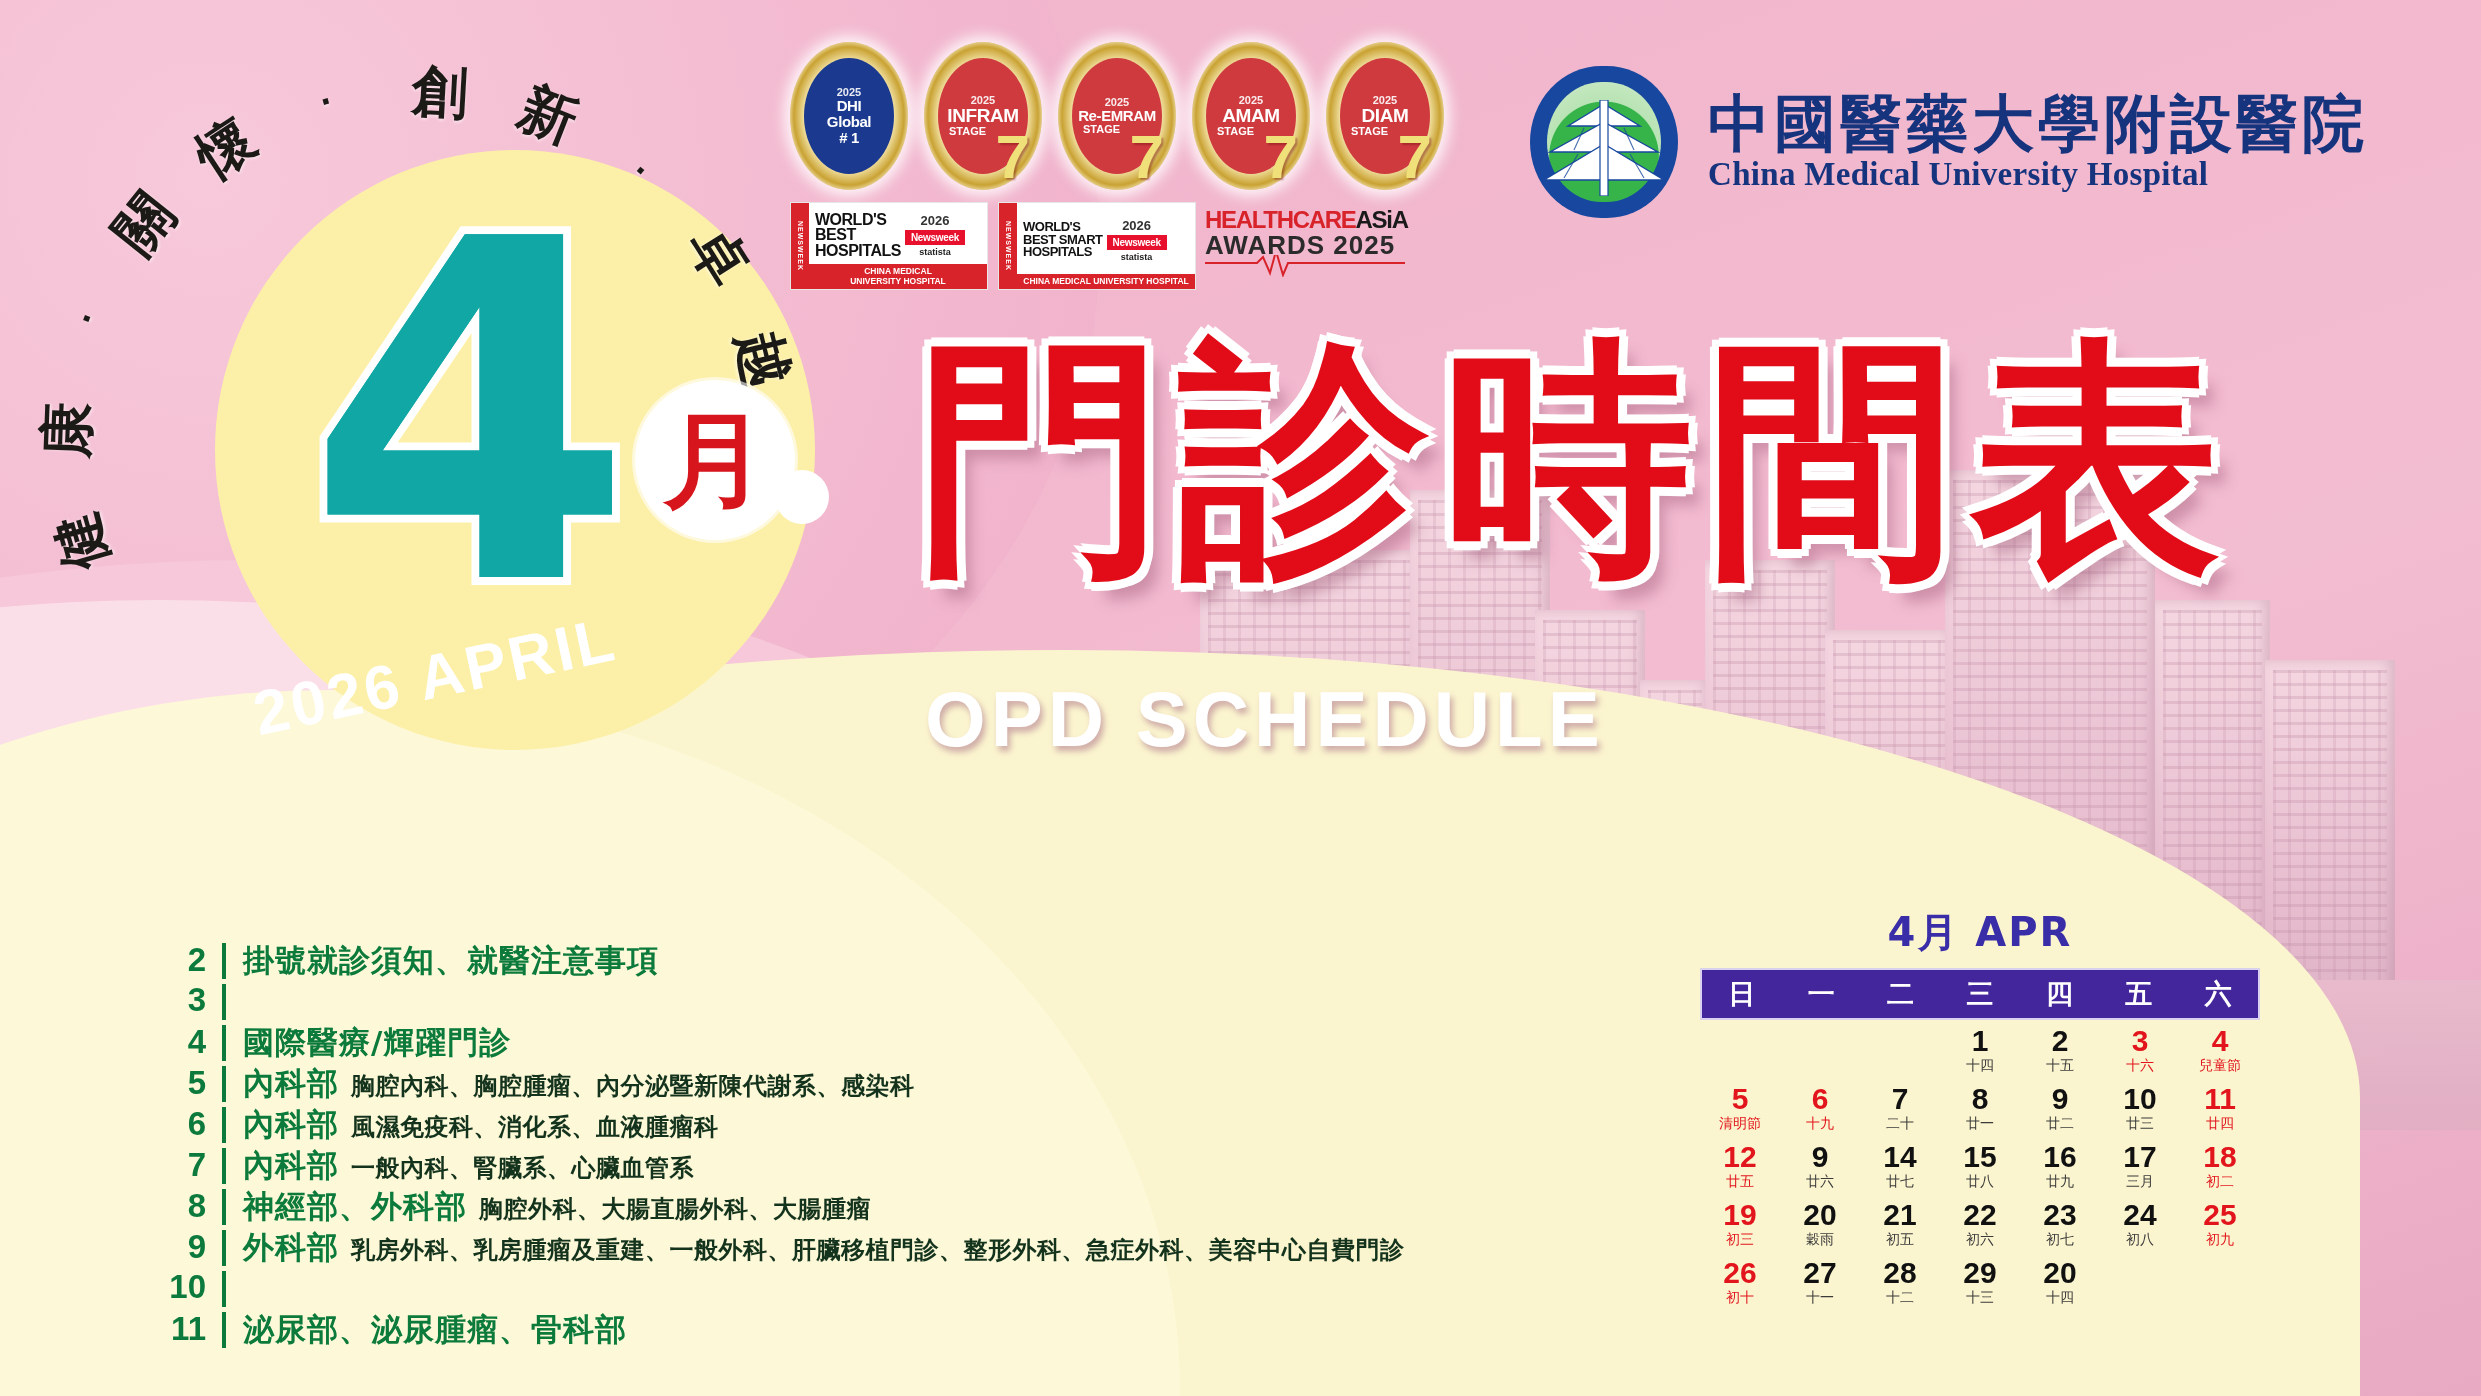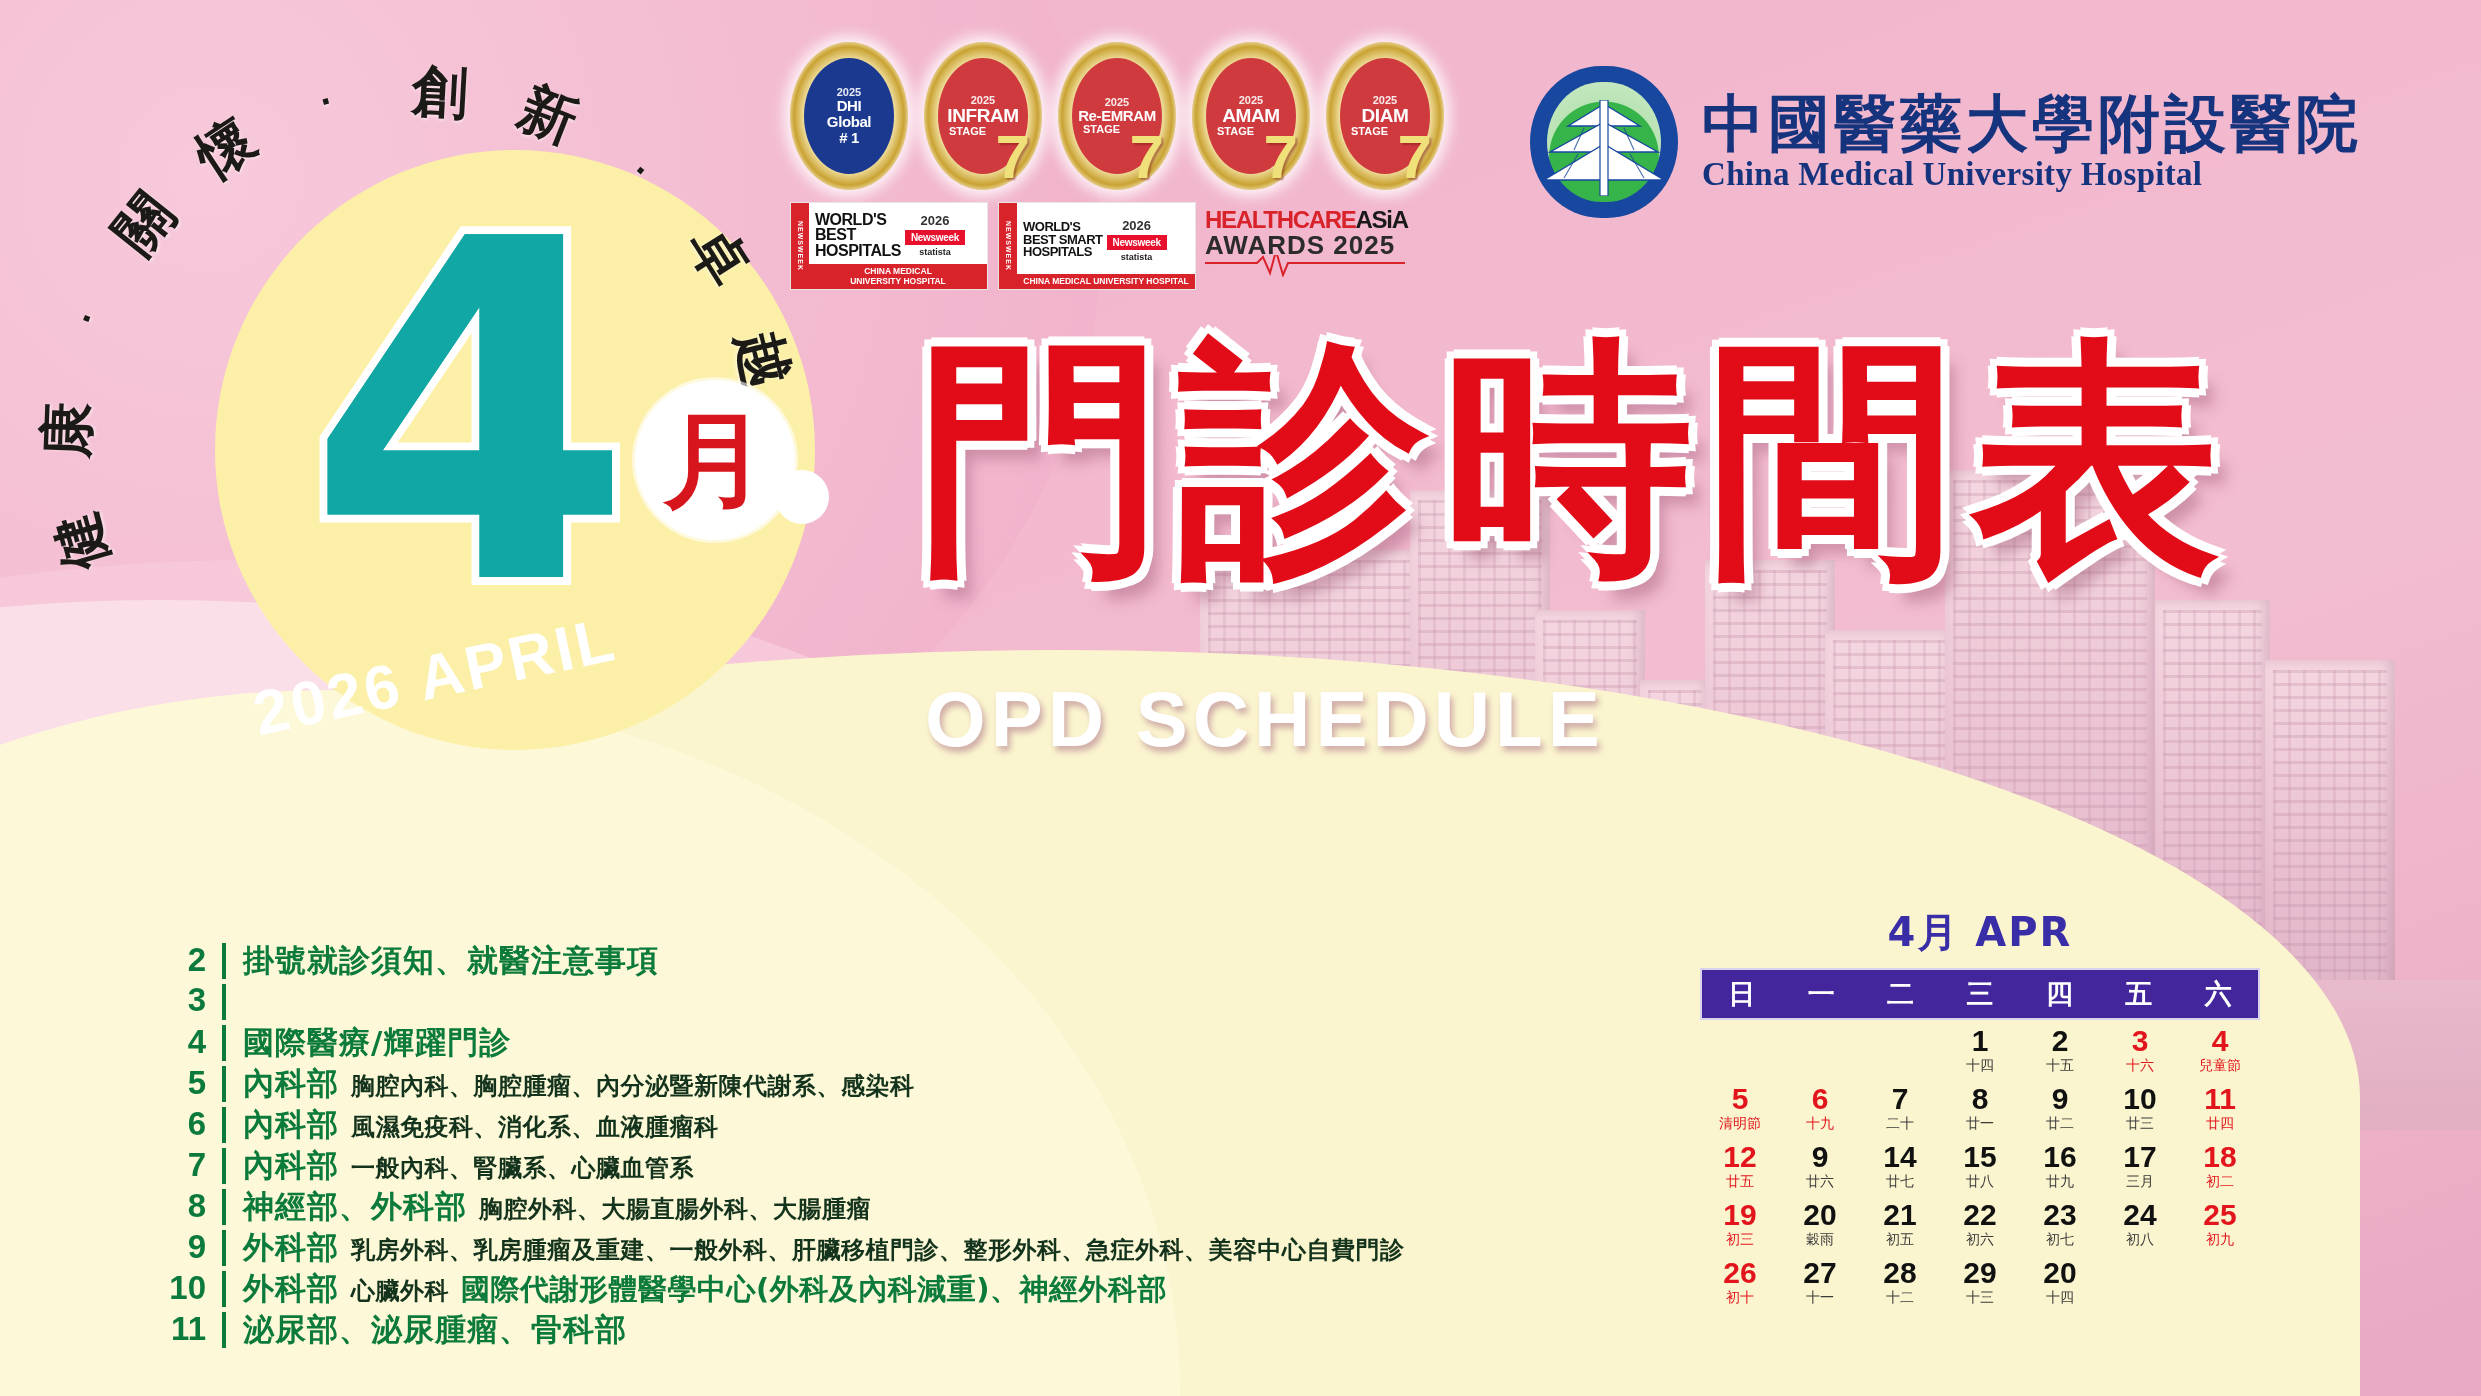--- a/index.html
+++ b/index.html
@@ -147,21 +147,21 @@
 
   #hca{position:absolute;left:415px;top:166px;width:200px;}
   #hca .l1{font-size:24px;font-weight:bold;letter-spacing:-1.3px;line-height:1;}
   #hca .l1 .r{color:#d8232a;}
   #hca .l1 .k{color:#1a1a1a;}
   #hca .l2{font-size:26px;font-weight:bold;letter-spacing:1px;color:#2b2b2b;line-height:1.05;}
   #hca .ecg{height:16px;position:relative;}
   #hca .ecg svg{position:absolute;left:0;top:-4px;}
 
   
-  #logo{position:absolute;left:1530px;top:62px;width:940px;height:160px;display:flex;align-items:center;gap:24px;}
+  #logo{position:absolute;left:1530px;top:62px;width:940px;height:160px;display:flex;align-items:center;gap:30px;}
   #logo .mark{width:148px;height:152px;position:relative;flex:none;}
   #logo .mark .ring{position:absolute;inset:0;border-radius:50%/52%;background:#17479e;}
   #logo .mark .inner{position:absolute;left:17px;top:16px;right:17px;bottom:16px;border-radius:50%/52%;
                      background:radial-gradient(circle at 50% 62%,#36b44a 0%,#36b44a 58%,#b9e3b5 59%,#cfeccb 100%);}
   #logo .mark .pagoda{position:absolute;left:50%;top:34px;transform:translateX(-50%);}
   #logo .txt{display:flex;flex-direction:column;justify-content:center;}
   #logo .zh{font-size:62px;font-weight:bold;color:#16337e;letter-spacing:4px;line-height:1.05;
             font-family:"DejaVu Serif","Liberation Serif",serif;}
   #logo .en{font-size:33px;font-weight:bold;color:#16337e;letter-spacing:.3px;line-height:1.1;
             font-family:"Liberation Serif","DejaVu Serif",serif;}
@@ -425,21 +425,20 @@
         <div class="idx-txt"><span class="idx-main">神經部、外科部</span><span class="idx-sub">胸腔外科、大腸直腸外科、大腸腫瘤</span></div>
       </div>
       <div class="idx-row">
         <div class="idx-num">9</div>
         <div class="idx-bar"></div>
         <div class="idx-txt"><span class="idx-main">外科部</span><span class="idx-sub">乳房外科、乳房腫瘤及重建、一般外科、肝臟移植門診、整形外科、急症外科、美容中心自費門診</span></div>
       </div>
       <div class="idx-row">
         <div class="idx-num">10</div>
         <div class="idx-bar"></div>
-        <div class="idx-txt"><span class="idx-main">外科部</span><span class="idx-sub">心臟外科</span><span class="idx-sub green">國際代謝形體醫學中心(外科及內科減重)、神經外科部</span></div>
       </div>
       <div class="idx-row">
         <div class="idx-num">11</div>
         <div class="idx-bar"></div>
         <div class="idx-txt"><span class="idx-main">泌尿部、泌尿腫瘤、骨科部</span></div>
       </div>
     </div>
 
   <div id="cal">
     <div id="cal-title">4月  APR</div>

